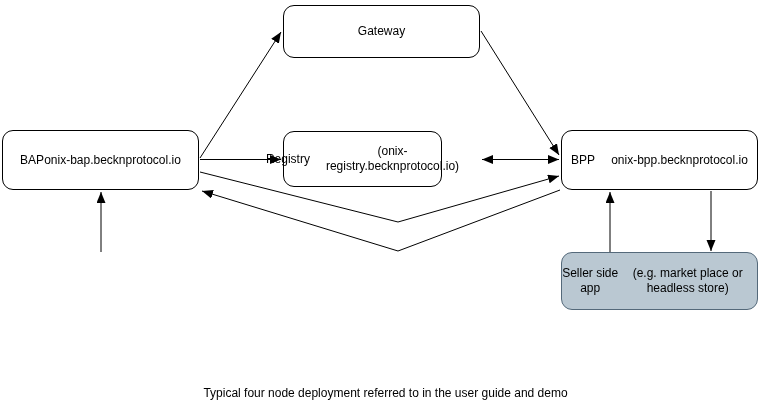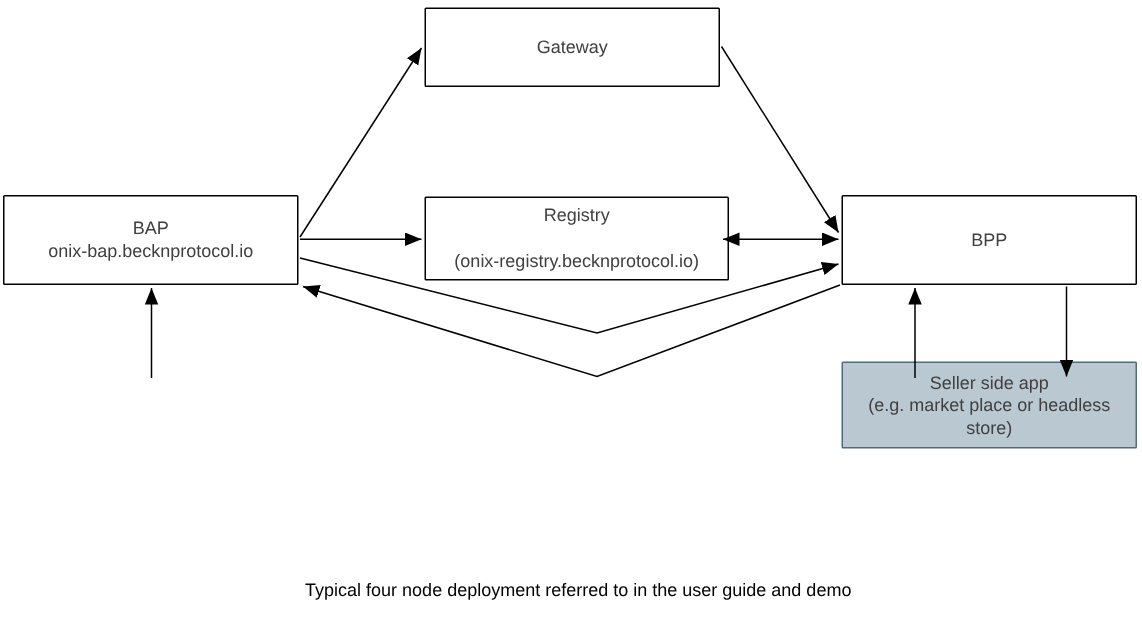--- a/index.html
+++ b/index.html
@@ -8,42 +8,42 @@
   .canvas {
     position: relative;
     width: 761px;
     height: 411px;
     background: #ffffff;
     overflow: hidden;
   }
   .node {
     position: absolute;
     border: 1px solid #000000;
-    border-radius: 1px;
+    border-radius: 11px;
     background: #ffffff;
     display: flex;
-    flex-direction: column;
+    flex-direction: row;
     align-items: center;
     justify-content: center;
     text-align: center;
     font-size: 12px;
     line-height: 15px;
-    color: #404040;
+    color: #000000;
     z-index: 2;
   }
   .node.app {
     background: #bac8d2;
     border: 1px solid #54697a;
   }
   #gateway  { left: 283px; top: 5px;   width: 197px; height: 53px; }
   #bap      { left: 2px;   top: 130px; width: 197px; height: 60px; text-align: center; }
-  #registry { left: 283px; top: 131px; width: 203px; height: 56px; gap: 16px; }
+  #registry { left: 283px; top: 131px; width: 159px; height: 56px; gap: 16px; }
   #bpp      { left: 561px; top: 130px; width: 197px; height: 60px; gap: 16px; }
   #buyer    { left: 2px;   top: 252px; width: 197px; height: 56px; }
-  #seller   { left: 561px; top: 241px; width: 197px; height: 58px; }
+  #seller   { left: 561px; top: 252px; width: 197px; height: 58px; }
   .caption {
     position: absolute;
     left: 5px;
     top: 386px;
     width: 761px;
     text-align: center;
     font-size: 12px;
     color: #000000;
     z-index: 2;
   }
@@ -91,20 +91,21 @@
     <div>onix-bap.becknprotocol.io</div>
   </div>
 
   <div class="node" id="registry">
     <div>Registry</div>
     <div>(onix-registry.becknprotocol.io)</div>
   </div>
 
   <div class="node" id="bpp">
     <div>BPP</div>
+    <div>onix-bpp.becknprotocol.io</div>
   </div>
 
 
   <div class="node app" id="seller">
     <div>Seller side app</div>
     <div>(e.g. market place or headless store)</div>
   </div>
 
   <div class="caption">Typical four node deployment referred to in the user guide and demo</div>
 

